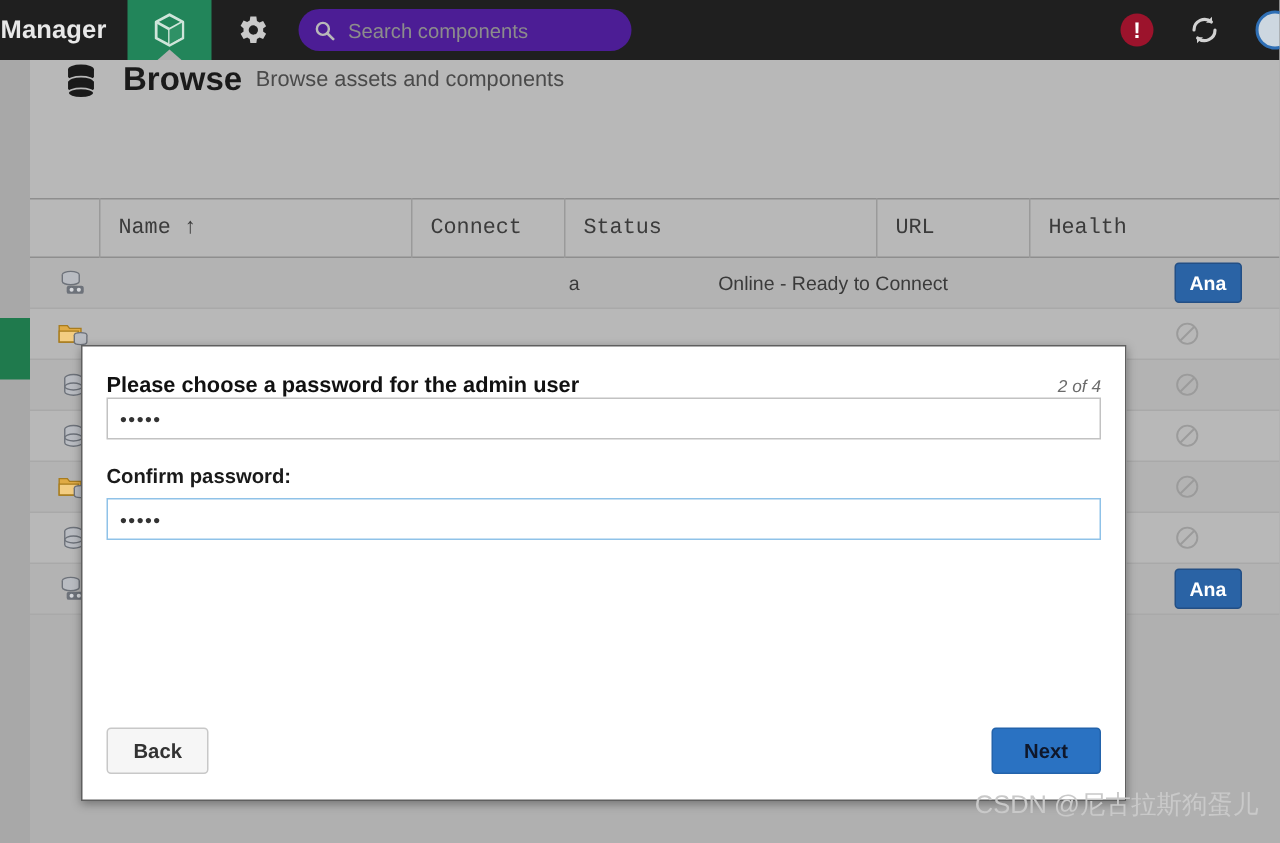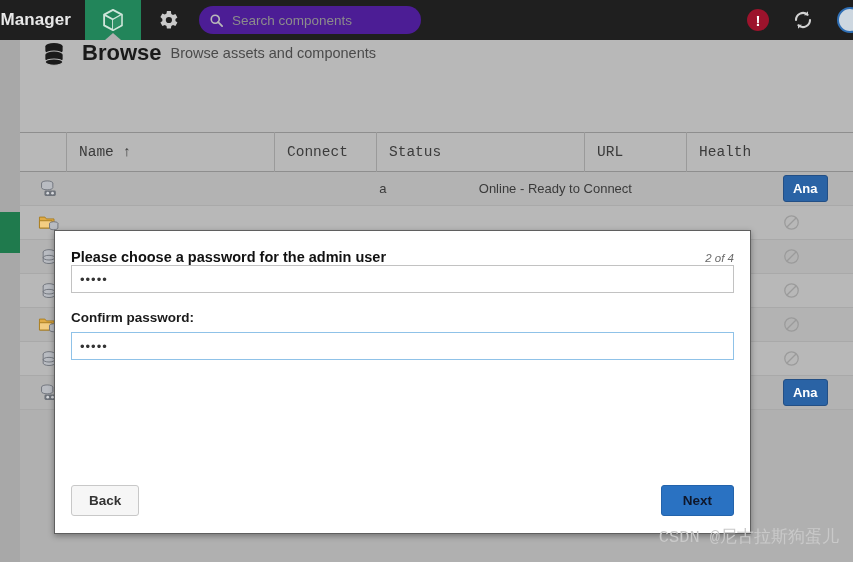--- a/index.html
+++ b/index.html
@@ -131,21 +131,21 @@
   .btn-next {
     margin-left: auto; background: #2a72c2; border: 1px solid #2363ab;
     border-radius: 3px; color: #0f172a; font-size: 13.5px; font-weight: bold;
     padding: 7px 21px; font-family: "Liberation Sans", sans-serif;
   }
 
   
   .watermark {
     position: absolute; right: 14px; bottom: 14px;
     font-size: 17px; color: #c9c9c9;
-    font-family: Liberation Mono, monospace; white-space: nowrap; margin-left: 12px;
+    font-family: Liberation Sans, sans-serif; white-space: nowrap; margin-left: 12px;
   }
 </style>
 </head>
 <body>
 
 <div class="app">
 
   <div class="topbar">
     <div class="brand">y Manager</div>
 

